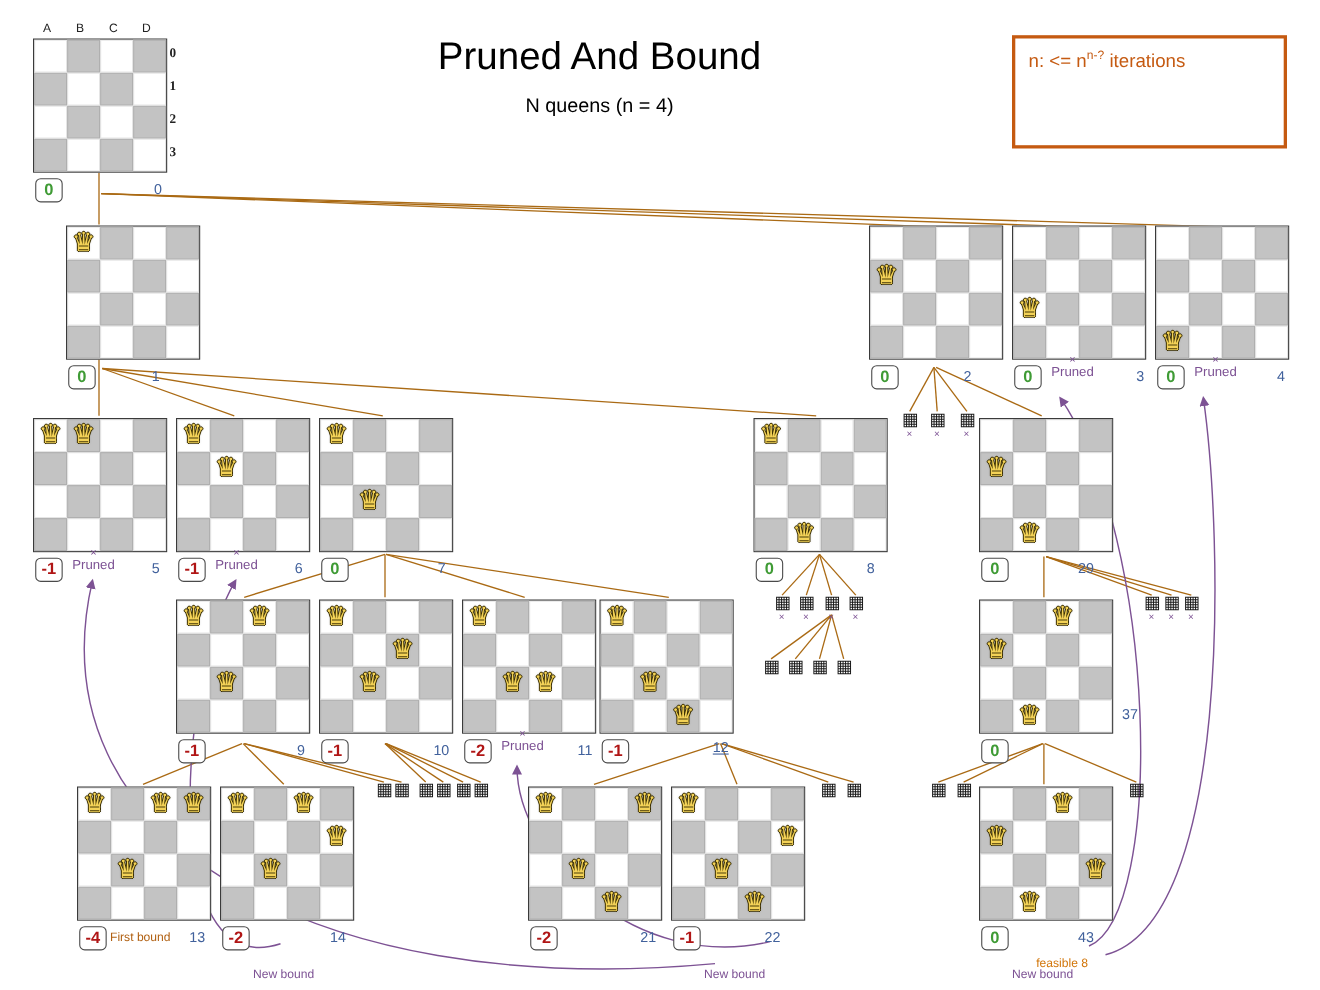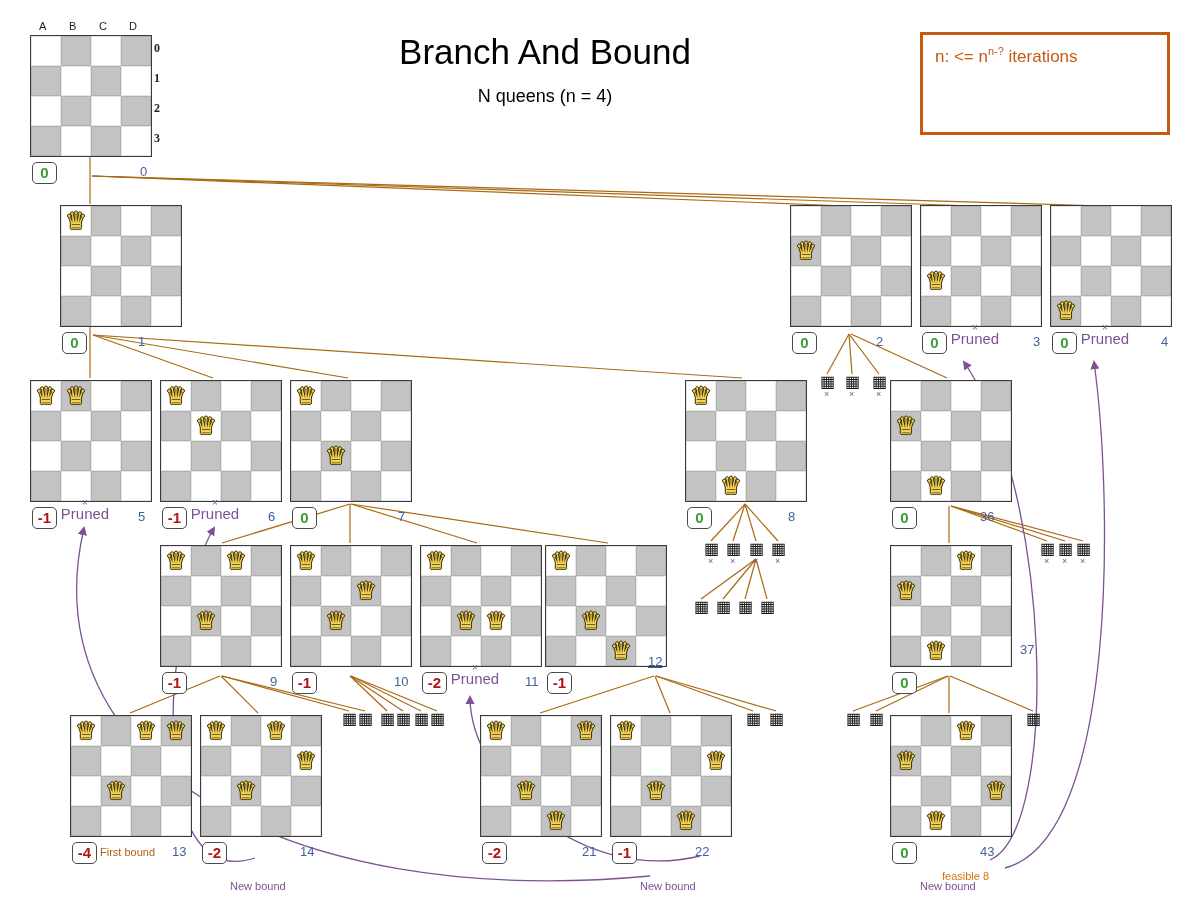--- a/index.html
+++ b/index.html
@@ -28,21 +28,21 @@
          text-shadow:-1px 0 #3c3000,0 1px #3c3000,1px 0 #3c3000,0 -1px #3c3000,0 0 2px rgba(0,0,0,.55);}
   .score{position:absolute;min-width:15px;height:20px;padding:0 4px;border:1.6px solid #4a4a4a;
          border-radius:5px;background:#fff;font-size:15px;font-weight:600;line-height:20px;
          text-align:center;z-index:3;}
   .score.zero{color:#3f9b35;}
   .score.neg{color:#b01515;}
   .idx{position:absolute;font-size:13px;color:#41619c;z-index:3;}
   .pruned{position:absolute;width:50px;display:flex;flex-direction:column;align-items:center;
           color:#7d5294;z-index:3;}
   .pruned .pxm{font-size:10px;line-height:8px;}
-  .pruned .ptx{font-size:15px;line-height:13px;}
+  .pruned .ptx{font-size:12px;line-height:13px;}
   .blabel{position:absolute;font-size:11px;z-index:3;}
   .blabel.fb{color:#b05f10;}
   .blabel.nb{color:#7d5294;margin-top:34px;}
   .feas{position:absolute;font-size:11px;color:#d2760a;z-index:3;}
   .axis{position:absolute;font-size:11px;color:#222;letter-spacing:.5px;}
   .axis.rowl{font-family:"Liberation Serif",serif;font-weight:bold;font-size:12px;}
   .mini{position:absolute;font-size:16px;line-height:14px;color:#161616;z-index:2;}
   .minix{position:absolute;font-size:9px;color:#7d5294;z-index:2;}
 </style>
 </head>
@@ -105,21 +105,21 @@
     <g id="g-arrows">
         <path d="M 255 858 C 140 895, 165 610, 214 528" marker-end="url(#ah)"></path>
         <path d="M 650 876 C 280 910, 30 760, 84 528" marker-end="url(#ah)"></path>
         <path d="M 700 856 C 580 885, 470 780, 470 697" marker-end="url(#ah)"></path>
         <path d="M 990 860 C 1060 830, 1052 490, 964 362" marker-end="url(#ah)"></path>
         <path d="M 1005 868 C 1120 838, 1112 490, 1094 362" marker-end="url(#ah)"></path>
       </g>
   </svg>
 
   <div class="titles">
-    <div class="t1">Branch And Bound</div>
+    <div class="t1">Pruned And Bound</div>
     <div class="sub">N queens (n = 4)</div>
   </div>
 
   <div class="infobox">
     <span class="formula"><span>n: &lt;= n</span><sup>n-?</sup><span> iterations</span></span>
   </div>
 
   <div id="tree">
       <div class="board" style="left: 30px; top: 35px; position: absolute;">
         <div class="cell"></div>
@@ -351,21 +351,21 @@
         <div class="cell"></div>
         <div class="cell dark"></div>
         <div class="cell dark"></div>
         <div class="cell"></div>
         <div class="cell dark"></div>
         <div class="cell"></div>
         <span class="queen" style="left: 0px; top: 30px;">♛</span>
         <span class="queen" style="left: 30px; top: 90px;">♛</span>
       </div>
       <div class="score zero" style="left: 892px; top: 507px; position: absolute;">0</div>
-      <div class="idx" style="left: 980px; top: 509px; position: absolute;">36</div>
+      <div class="idx" style="left: 980px; top: 509px; position: absolute;">29</div>
       <div class="board" style="left: 160px; top: 545px; position: absolute;">
         <div class="cell"></div>
         <div class="cell dark"></div>
         <div class="cell"></div>
         <div class="cell dark"></div>
         <div class="cell dark"></div>
         <div class="cell"></div>
         <div class="cell dark"></div>
         <div class="cell"></div>
         <div class="cell"></div>
@@ -447,21 +447,21 @@
         <div class="cell dark"></div>
         <div class="cell dark"></div>
         <div class="cell"></div>
         <div class="cell dark"></div>
         <div class="cell"></div>
         <span class="queen" style="left: 0px; top: 0px;">♛</span>
         <span class="queen" style="left: 30px; top: 60px;">♛</span>
         <span class="queen" style="left: 60px; top: 90px;">♛</span>
       </div>
       <div class="score neg" style="left: 547px; top: 672px; position: absolute;">-1</div>
-      <div class="idx" style="left: 648px; top: 654px; position: absolute; text-decoration: underline;">12</div>
+      <div class="idx" style="left: 648px; top: 672px; position: absolute; text-decoration: underline;">12</div>
       <div class="board" style="left: 890px; top: 545px; position: absolute;">
         <div class="cell"></div>
         <div class="cell dark"></div>
         <div class="cell"></div>
         <div class="cell dark"></div>
         <div class="cell dark"></div>
         <div class="cell"></div>
         <div class="cell dark"></div>
         <div class="cell"></div>
         <div class="cell"></div>

